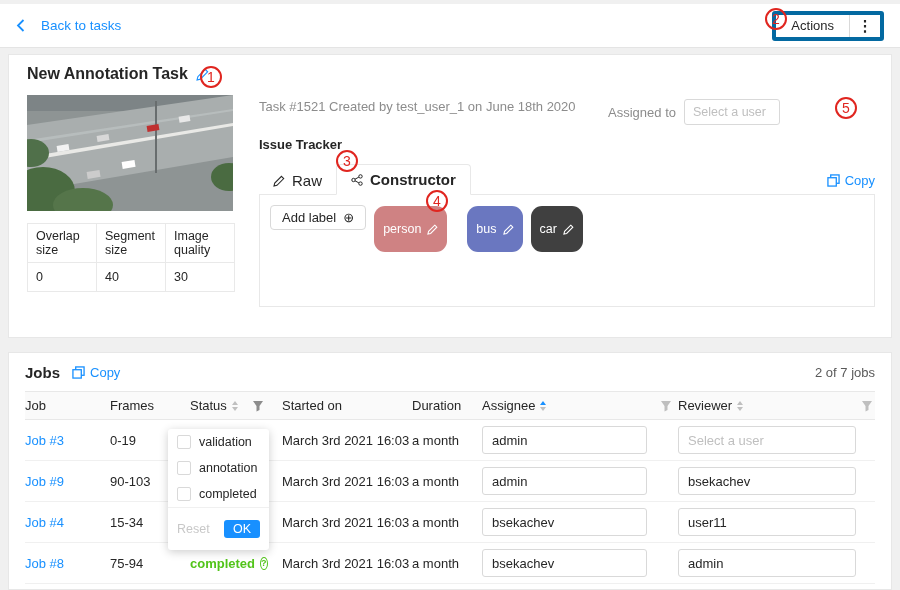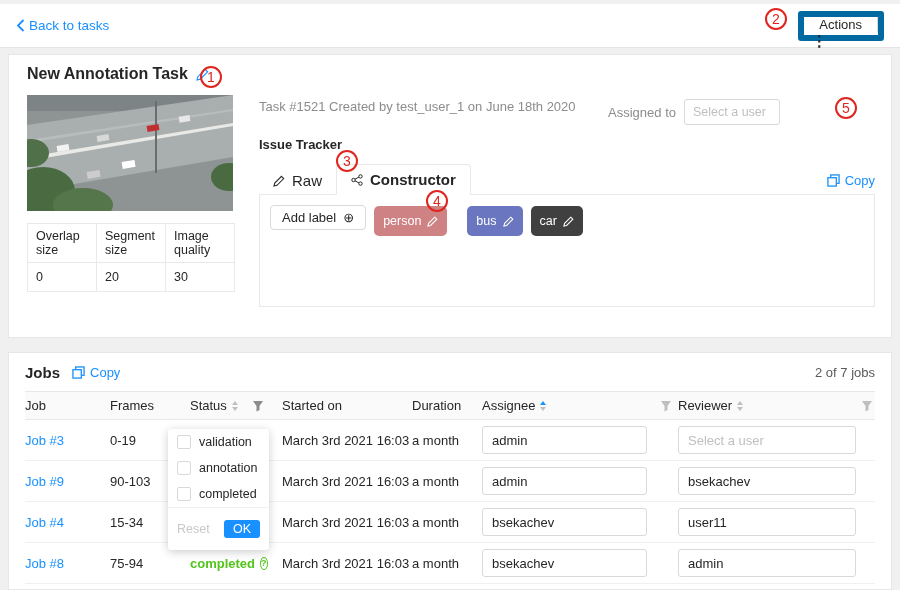--- a/index.html
+++ b/index.html
@@ -10,24 +10,24 @@
     color:#262626; font-size:13px;
   }
   a { text-decoration:none; cursor:pointer; }
 
   
   .topbar {
     position:absolute; top:4px; left:0; width:900px; height:44px;
     background:#fff; border-bottom:1px solid #e4e4e4;
     display:flex; align-items:center; padding:0 16px;
   }
-  .back-link { display:flex; align-items:center; gap:4px; color:#1890ff; font-size:13.5px; }
+  .back-link { display:flex; align-items:center; gap:16px; color:#1890ff; font-size:13.5px; }
   .actions-group {
     margin-left:auto; display:flex; align-items:stretch; height:30px;
-    border:6px solid #0369a1; border-radius:3px; background:#fff;flex-direction:column;
+    border:4px solid #0369a1; border-radius:3px; background:#fff;
   }
   .actions-text { display:flex; align-items:center; padding:0 15px; border-right:1px solid #d9d9d9; cursor:pointer; }
   .menu-dots { width:30px; display:flex; align-items:center; justify-content:center; font-size:15px; font-weight:bold; cursor:pointer; }
 
   
   .task-card {
     position:absolute; left:8px; top:54px; width:884px; height:284px;
     background:#fff; border:1px solid #e7e7e7;
   }
   .task-title-row { position:absolute; left:18px; top:10px; display:flex; align-items:center; gap:8px; }
@@ -66,22 +66,22 @@
   .labels-box {
     border:1px solid #e8e8e8; border-top:none; height:112px; padding:10px 10px;
     display:flex; align-items:flex-start; gap:8px;
   }
   .add-label-btn {
     display:inline-flex; align-items:center; gap:7px; padding:4px 11px;
     border:1px solid #d9d9d9; border-radius:4px; background:#fff; font-size:13px;
     font-family:inherit; cursor:pointer; color:#262626;
   }
   .chip {
-    display:inline-flex; align-items:center; gap:6px; padding:8px 9px; margin-top:1px;
-    border-radius:5px; color:#fff; font-size:12.5px; cursor:pointer;
+    display:inline-flex; align-items:center; gap:6px; padding:16px 9px; margin-top:1px;
+    border-radius:11px; color:#fff; font-size:12.5px; cursor:pointer;
   }
 
   
   .jobs-card {
     position:absolute; left:8px; top:352px; width:884px; height:238px;
     background:#fff; border:1px solid #e7e7e7; overflow:hidden;
   }
   .jobs-head { position:relative; height:38px; display:flex; align-items:center; padding:0 16px; gap:12px; }
   .jobs-title { font-size:15px; font-weight:700; }
   .jobs-copy { display:flex; align-items:center; gap:5px; color:#1890ff; }
@@ -184,21 +184,21 @@
 
   <table class="params">
     <tbody>
         <tr>
       <th>Overlap size</th>
       <th>Segment size</th>
       <th>Image quality</th>
     </tr>
     <tr>
       <td>0</td>
-      <td>20</td>
+      <td>40</td>
       <td>30</td>
     </tr>
   </tbody>
     </table>
 
   <div class="task-right">
     <div class="meta-row">
       <span class="task-meta">Task #1521 Created by test_user_1 on June 18th 2020</span>
       <div class="assigned">
         <span class="assigned-label">Assigned to</span>

